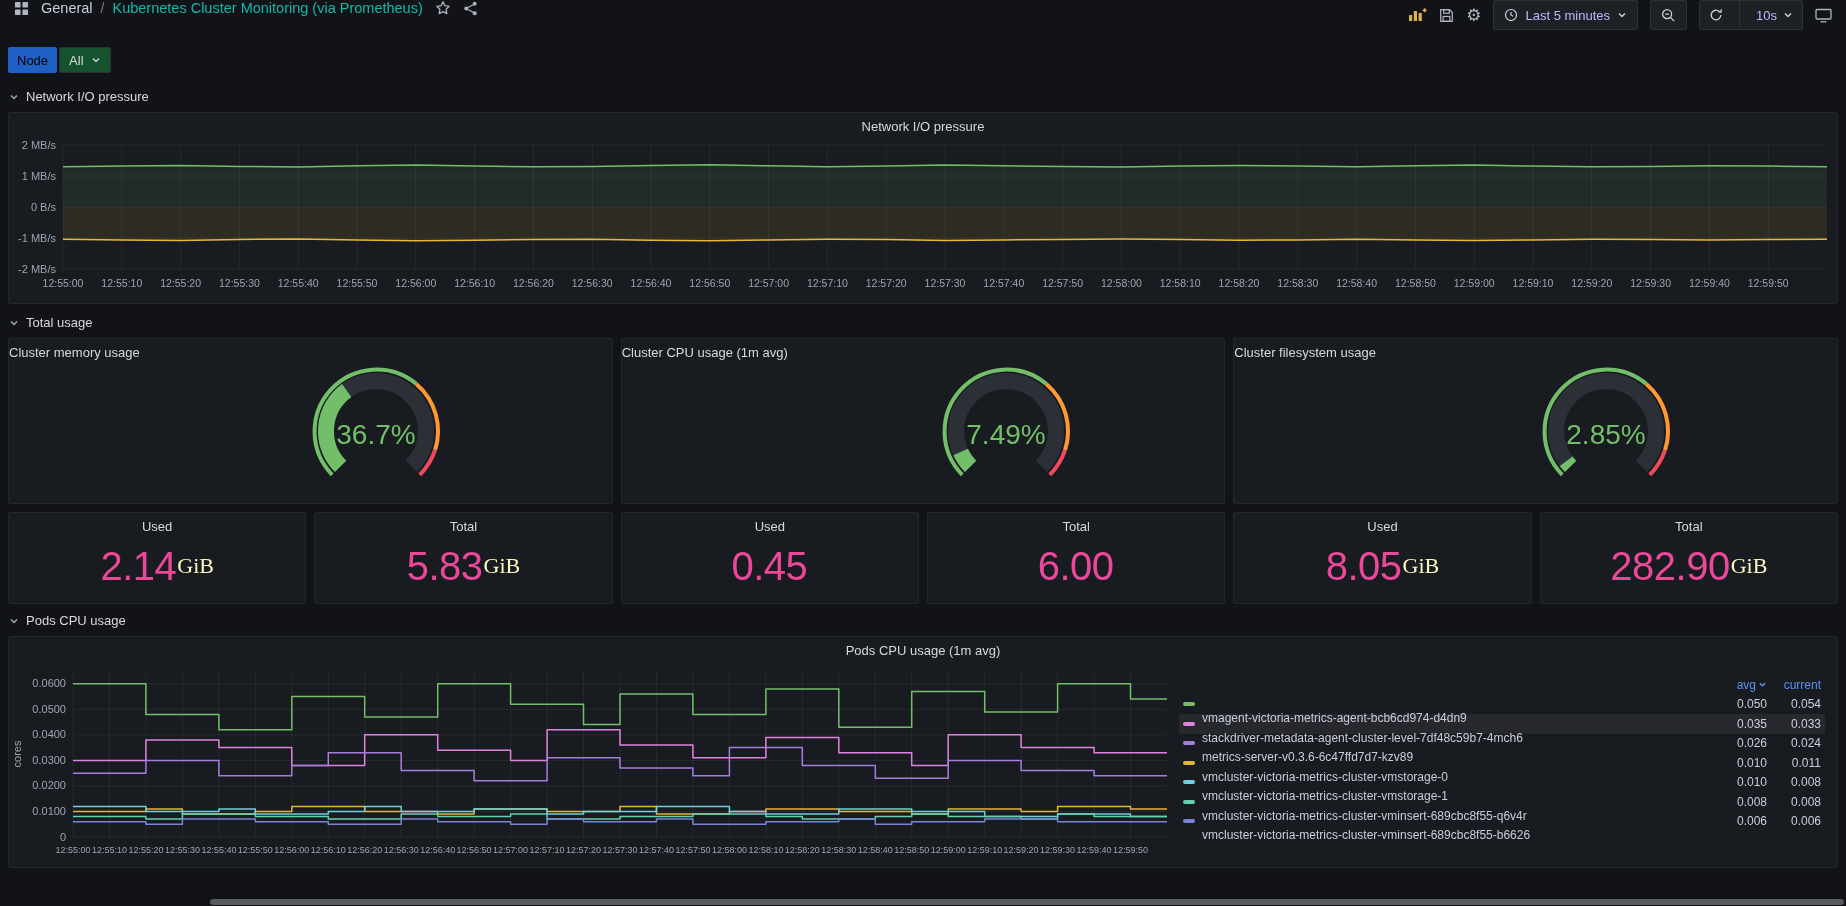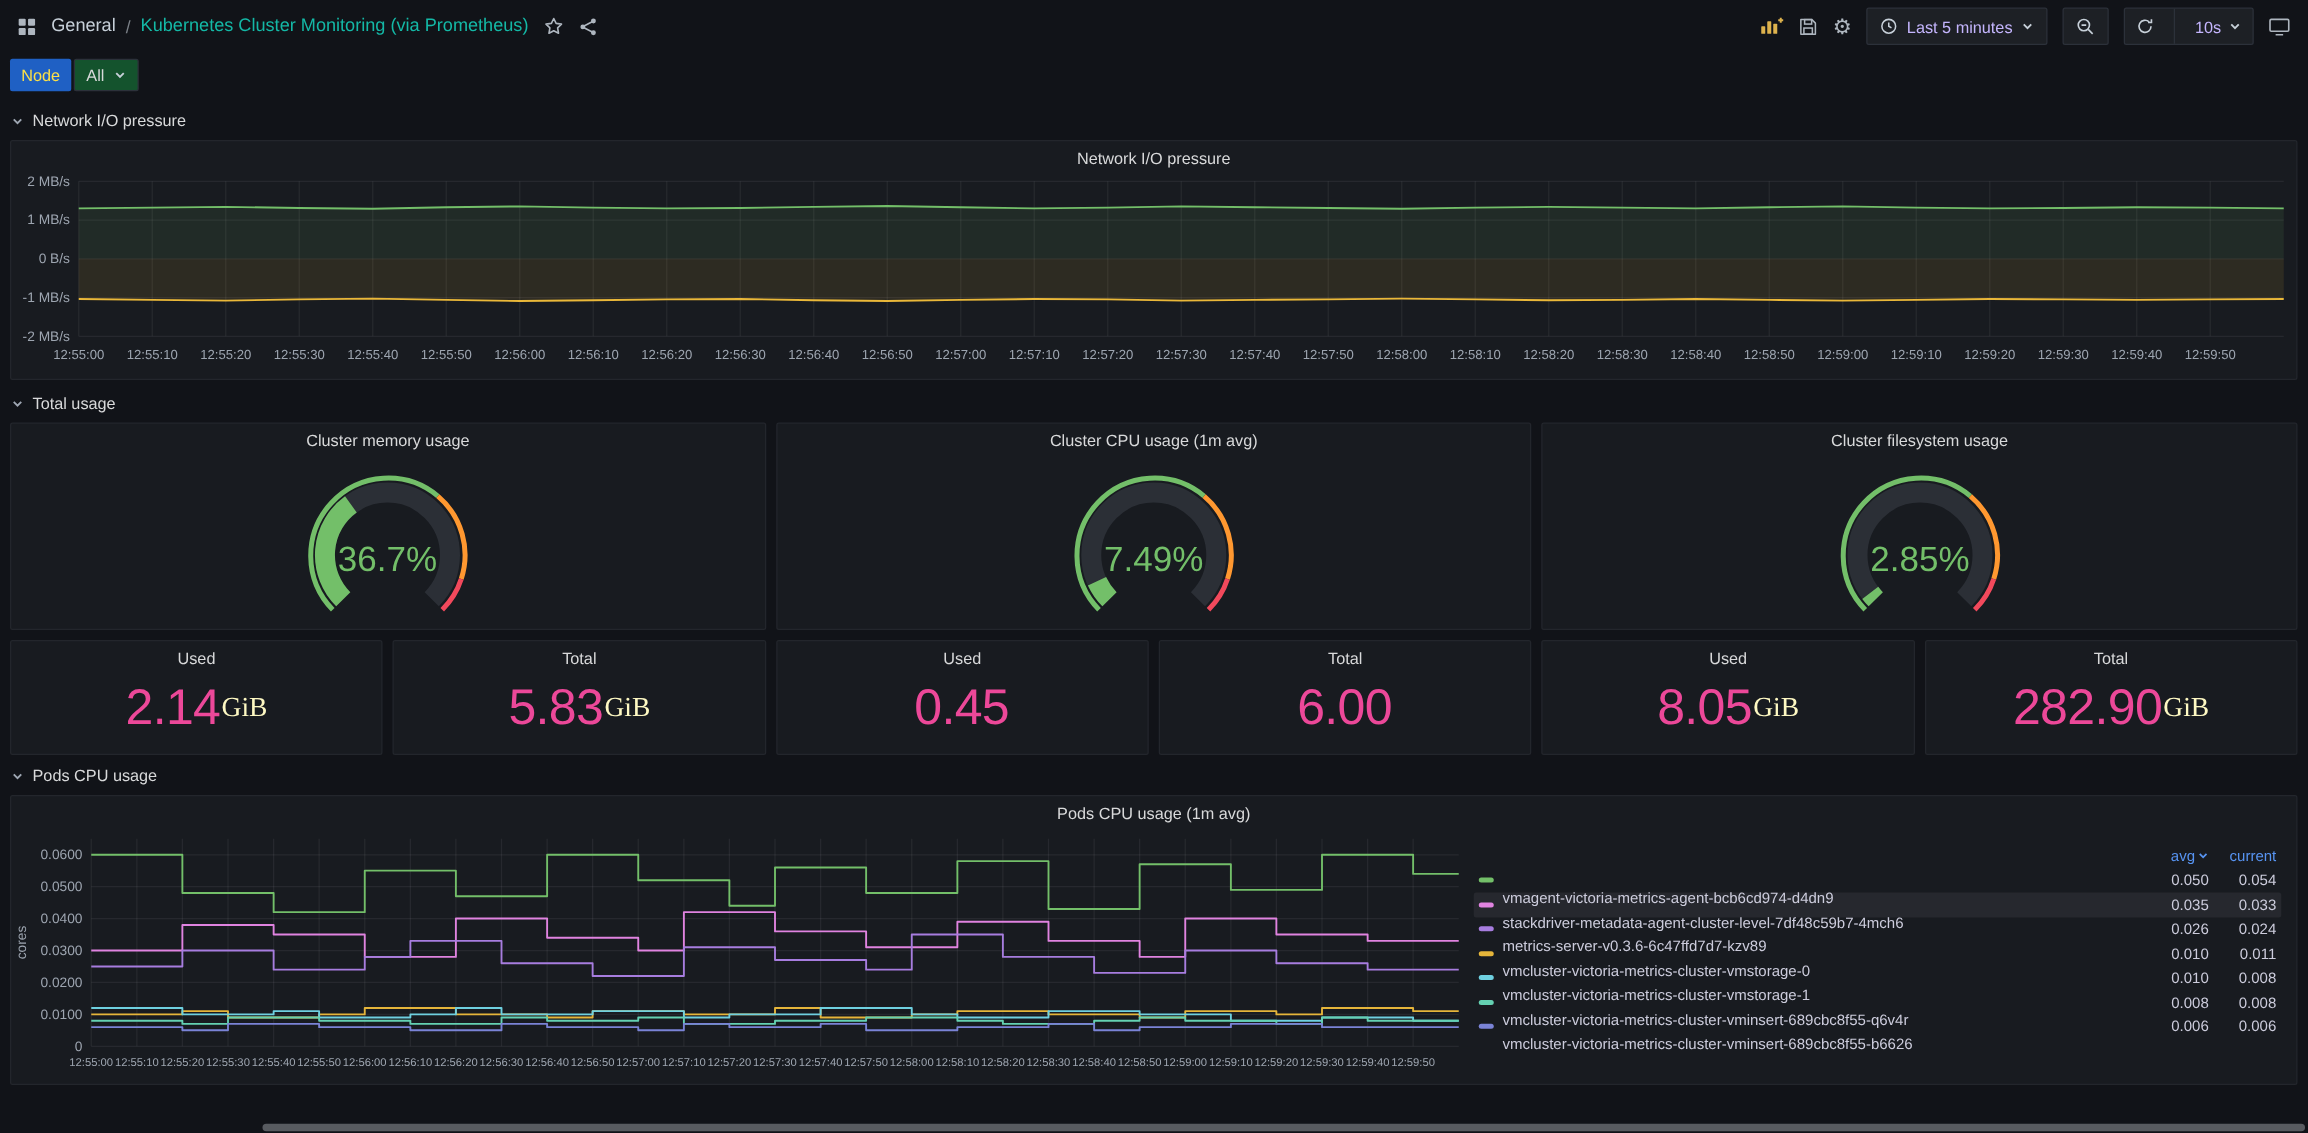--- a/index.html
+++ b/index.html
@@ -10,22 +10,22 @@
     font-family: "Liberation Sans", "DejaVu Sans", sans-serif;
     font-size: 14px;
     overflow: hidden;
     position: relative;
   }
   svg { display: block; }
 
   
   .topnav {
     height: 42px;
-    display: flex; align-items: center; justify-content: space-between;
-    padding: 12px 14px;
+    display: flex; align-items: flex-start; justify-content: space-between;
+    padding: 0 14px;
   }
   .nav-left, .nav-right { display: flex; align-items: center; gap: 12px; }
   .icon-btn { display: inline-flex; align-items: center; justify-content: center; cursor: pointer; color:#aeb6bf; }
   .breadcrumb { display: flex; align-items: center; gap: 8px; }
   .crumb { color: #c7d0d9; cursor: pointer; text-decoration: none; font-size: 14.5px; }
   .crumb.current { color: #14b8a6; }
   .crumb-sep { color: #7b8087; }
   .chip {
     display: inline-flex; align-items: center; gap: 7px;
     background: #1d2025; border: 1px solid #2c313a; border-radius: 2px;
@@ -34,21 +34,21 @@
   }
   .chip.split { padding: 0; }
   .chip.split .seg { display: inline-flex; align-items: center; gap: 6px; padding: 0 9px; height: 100%; cursor: pointer; }
   .chip.split .divider { width: 1px; height: 100%; background: #2c313a; }
   .gear-glyph { font-size: 17px; line-height: 1; }
 
   
   .submenu { display: flex; align-items: center; padding: 5px 8px 9px 8px; gap: 8px; }
   .variable { display: flex; align-items: stretch; gap: 2px; }
   .var-label {
-    background: #1f60c4; color: #fde047; font-size: 13px; font-weight: 500;
+    background: #1f60c4; color: #000000; font-size: 13px; font-weight: 500;
     display: flex; align-items: center; padding: 0 9px; height: 26px; border-radius: 2px;
   }
   .var-value {
     background: #14532d; border: 1px solid #2c313a; color: #d8d9da; font-size: 13px;
     display: flex; align-items: center; gap: 7px; padding: 0 9px; height: 26px;
     border-radius: 2px; cursor: pointer; font-family: inherit;
   }
 
   
   .dashboard { padding: 0 8px; }
@@ -61,21 +61,21 @@
     background: #181b20; border: 1px solid #23262c; border-radius: 2px;
   }
   .panel-title {
     height: 26px; display: flex; align-items: center; justify-content: center;
     font-size: 13px; font-weight: 500; color: #d8d9da; cursor: pointer;
   }
 
   .panel-network { height: 192px; margin-bottom: 6px; }
 
   .gauge-row { display: grid; grid-template-columns: repeat(3, 1fr); gap: 8px; margin-bottom: 8px; }
-  .panel-gauge { height: 166px; display: flex; flex-direction: column; align-items: stretch; }
+  .panel-gauge { height: 166px; display: flex; flex-direction: row; align-items: stretch; }
   .gauge-wrap { flex: 1; display: flex; align-items: center; justify-content: center; }
 
   .stat-row { display: grid; grid-template-columns: repeat(6, 1fr); gap: 8px; margin-bottom: 4px; }
   .panel-stat { height: 92px; display: flex; flex-direction: column; }
   .stat-value-line { flex: 1; display: flex; align-items: center; justify-content: center; padding-bottom: 10px; }
   .stat-value { font-size: 40px; font-weight: 500; color: #ec4899; letter-spacing: -0.5px; }
   .stat-unit { font-size: 22px; font-weight: 500; color: #fef9c3; margin-left: 1px; font-family: Liberation Serif, serif; }
 
   .panel-pods { height: 232px; display: flex; flex-direction: column; }
   .pods-body { flex: 1; display: flex; align-items: flex-start; }

